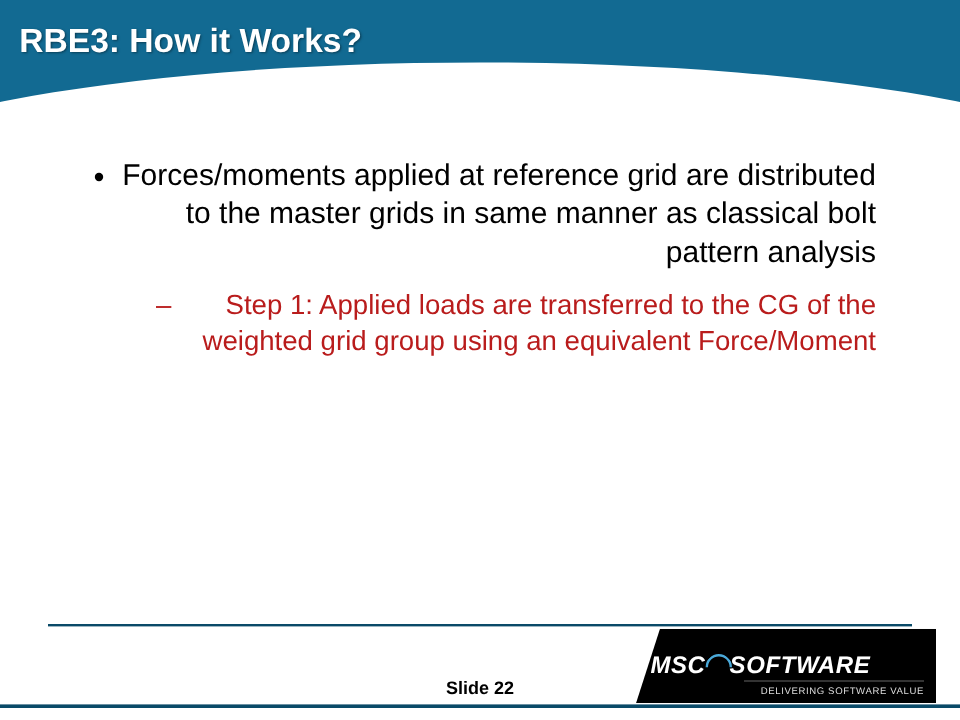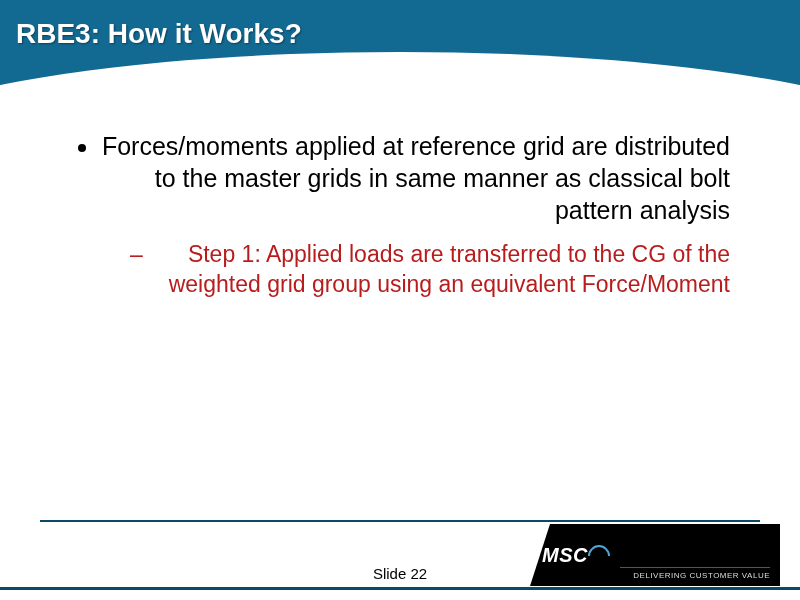--- a/index.html
+++ b/index.html
@@ -92,21 +92,21 @@
     height: 3px;
     background: #0a4a68;
   }
   .slide-number {
     position: absolute;
     bottom: 18px;
     left: 0;
     right: 0;
     text-align: center;
     font-size: 15px;
-    font-weight: normal;
+    font-weight: bold;
     color: #000;
   }
   .logo-area {
     position: absolute;
     right: 20px;
     bottom: 14px;
     width: 250px;
     height: 62px;
     background: #000;
     color: #fff;
@@ -175,17 +175,18 @@
 </div>
 
 <div class="footer">
   <div class="footer-line-top"></div>
   <div class="slide-number">Slide 22</div>
   <div class="footer-line-bottom"></div>
   <div class="logo-area">
     <div class="logo-main">
       <span>MSC</span>
       <span class="logo-swoosh"></span>
+      <span>SOFTWARE</span>
     </div>
     <div class="logo-tagline-line"></div>
-    <div class="logo-tagline">DELIVERING CUSTOMER VALUE</div>
+    <div class="logo-tagline">DELIVERING SOFTWARE VALUE</div>
   </div>
 </div>
 
 </body></html>

